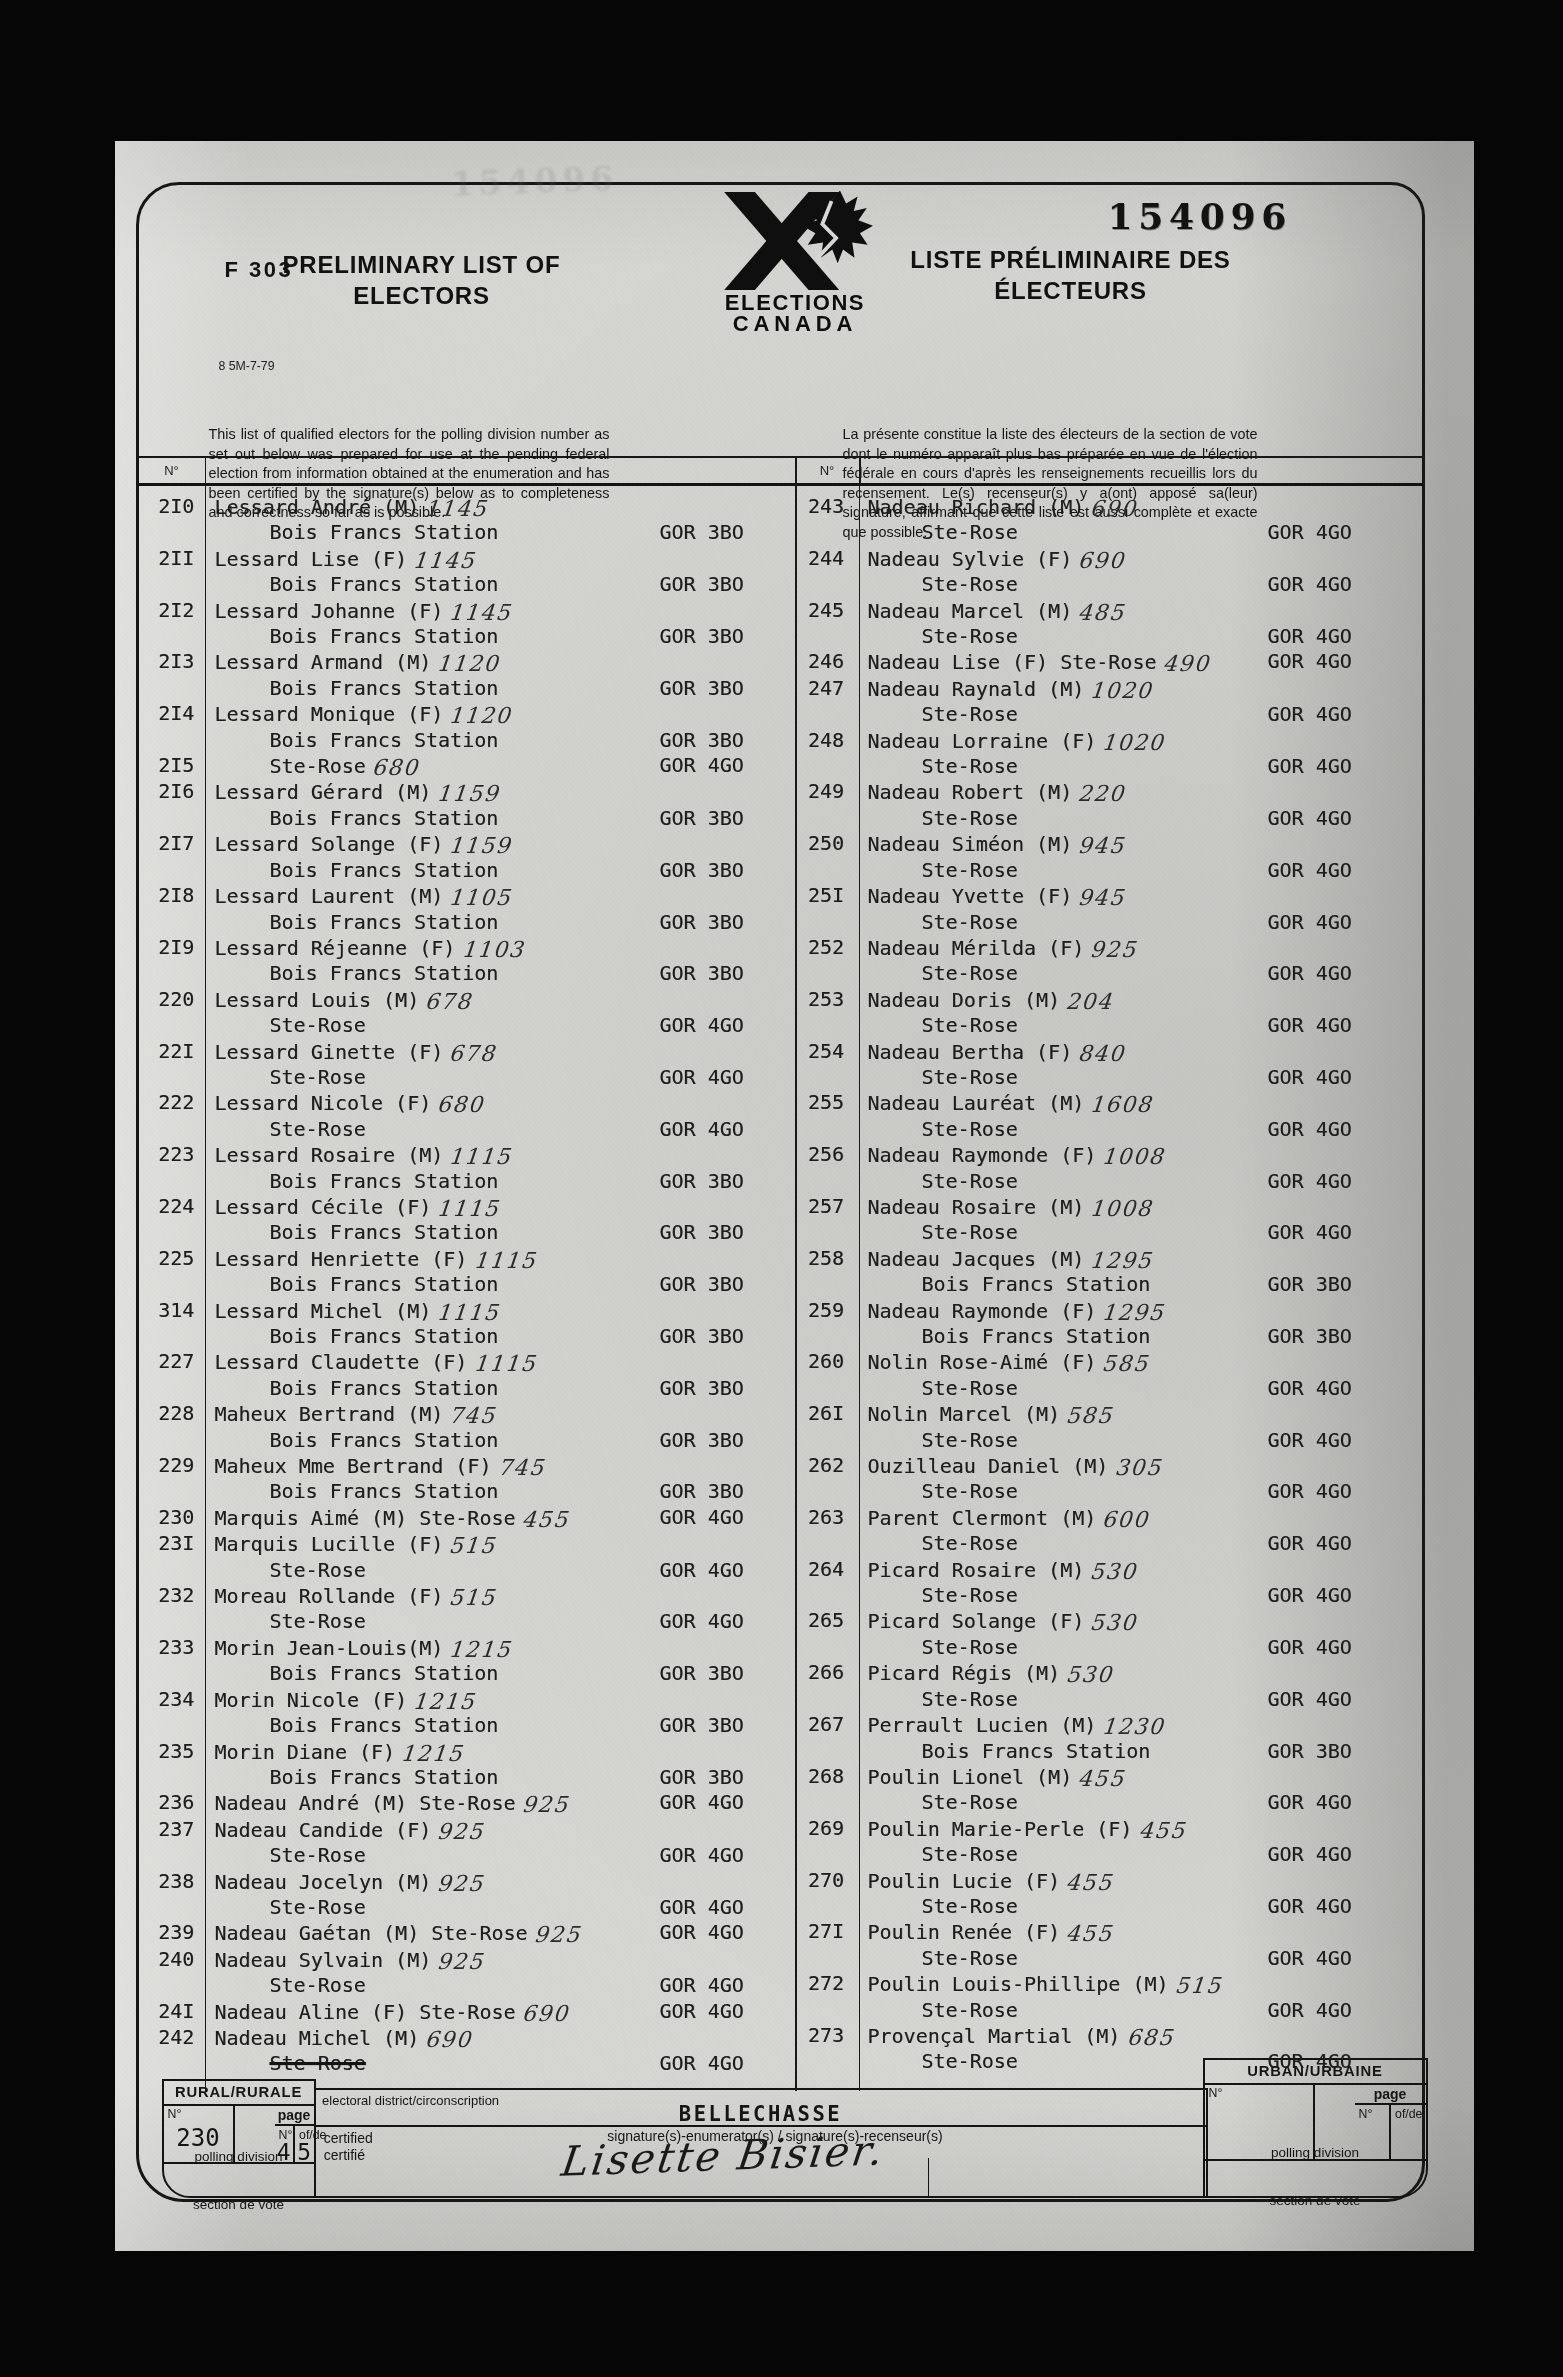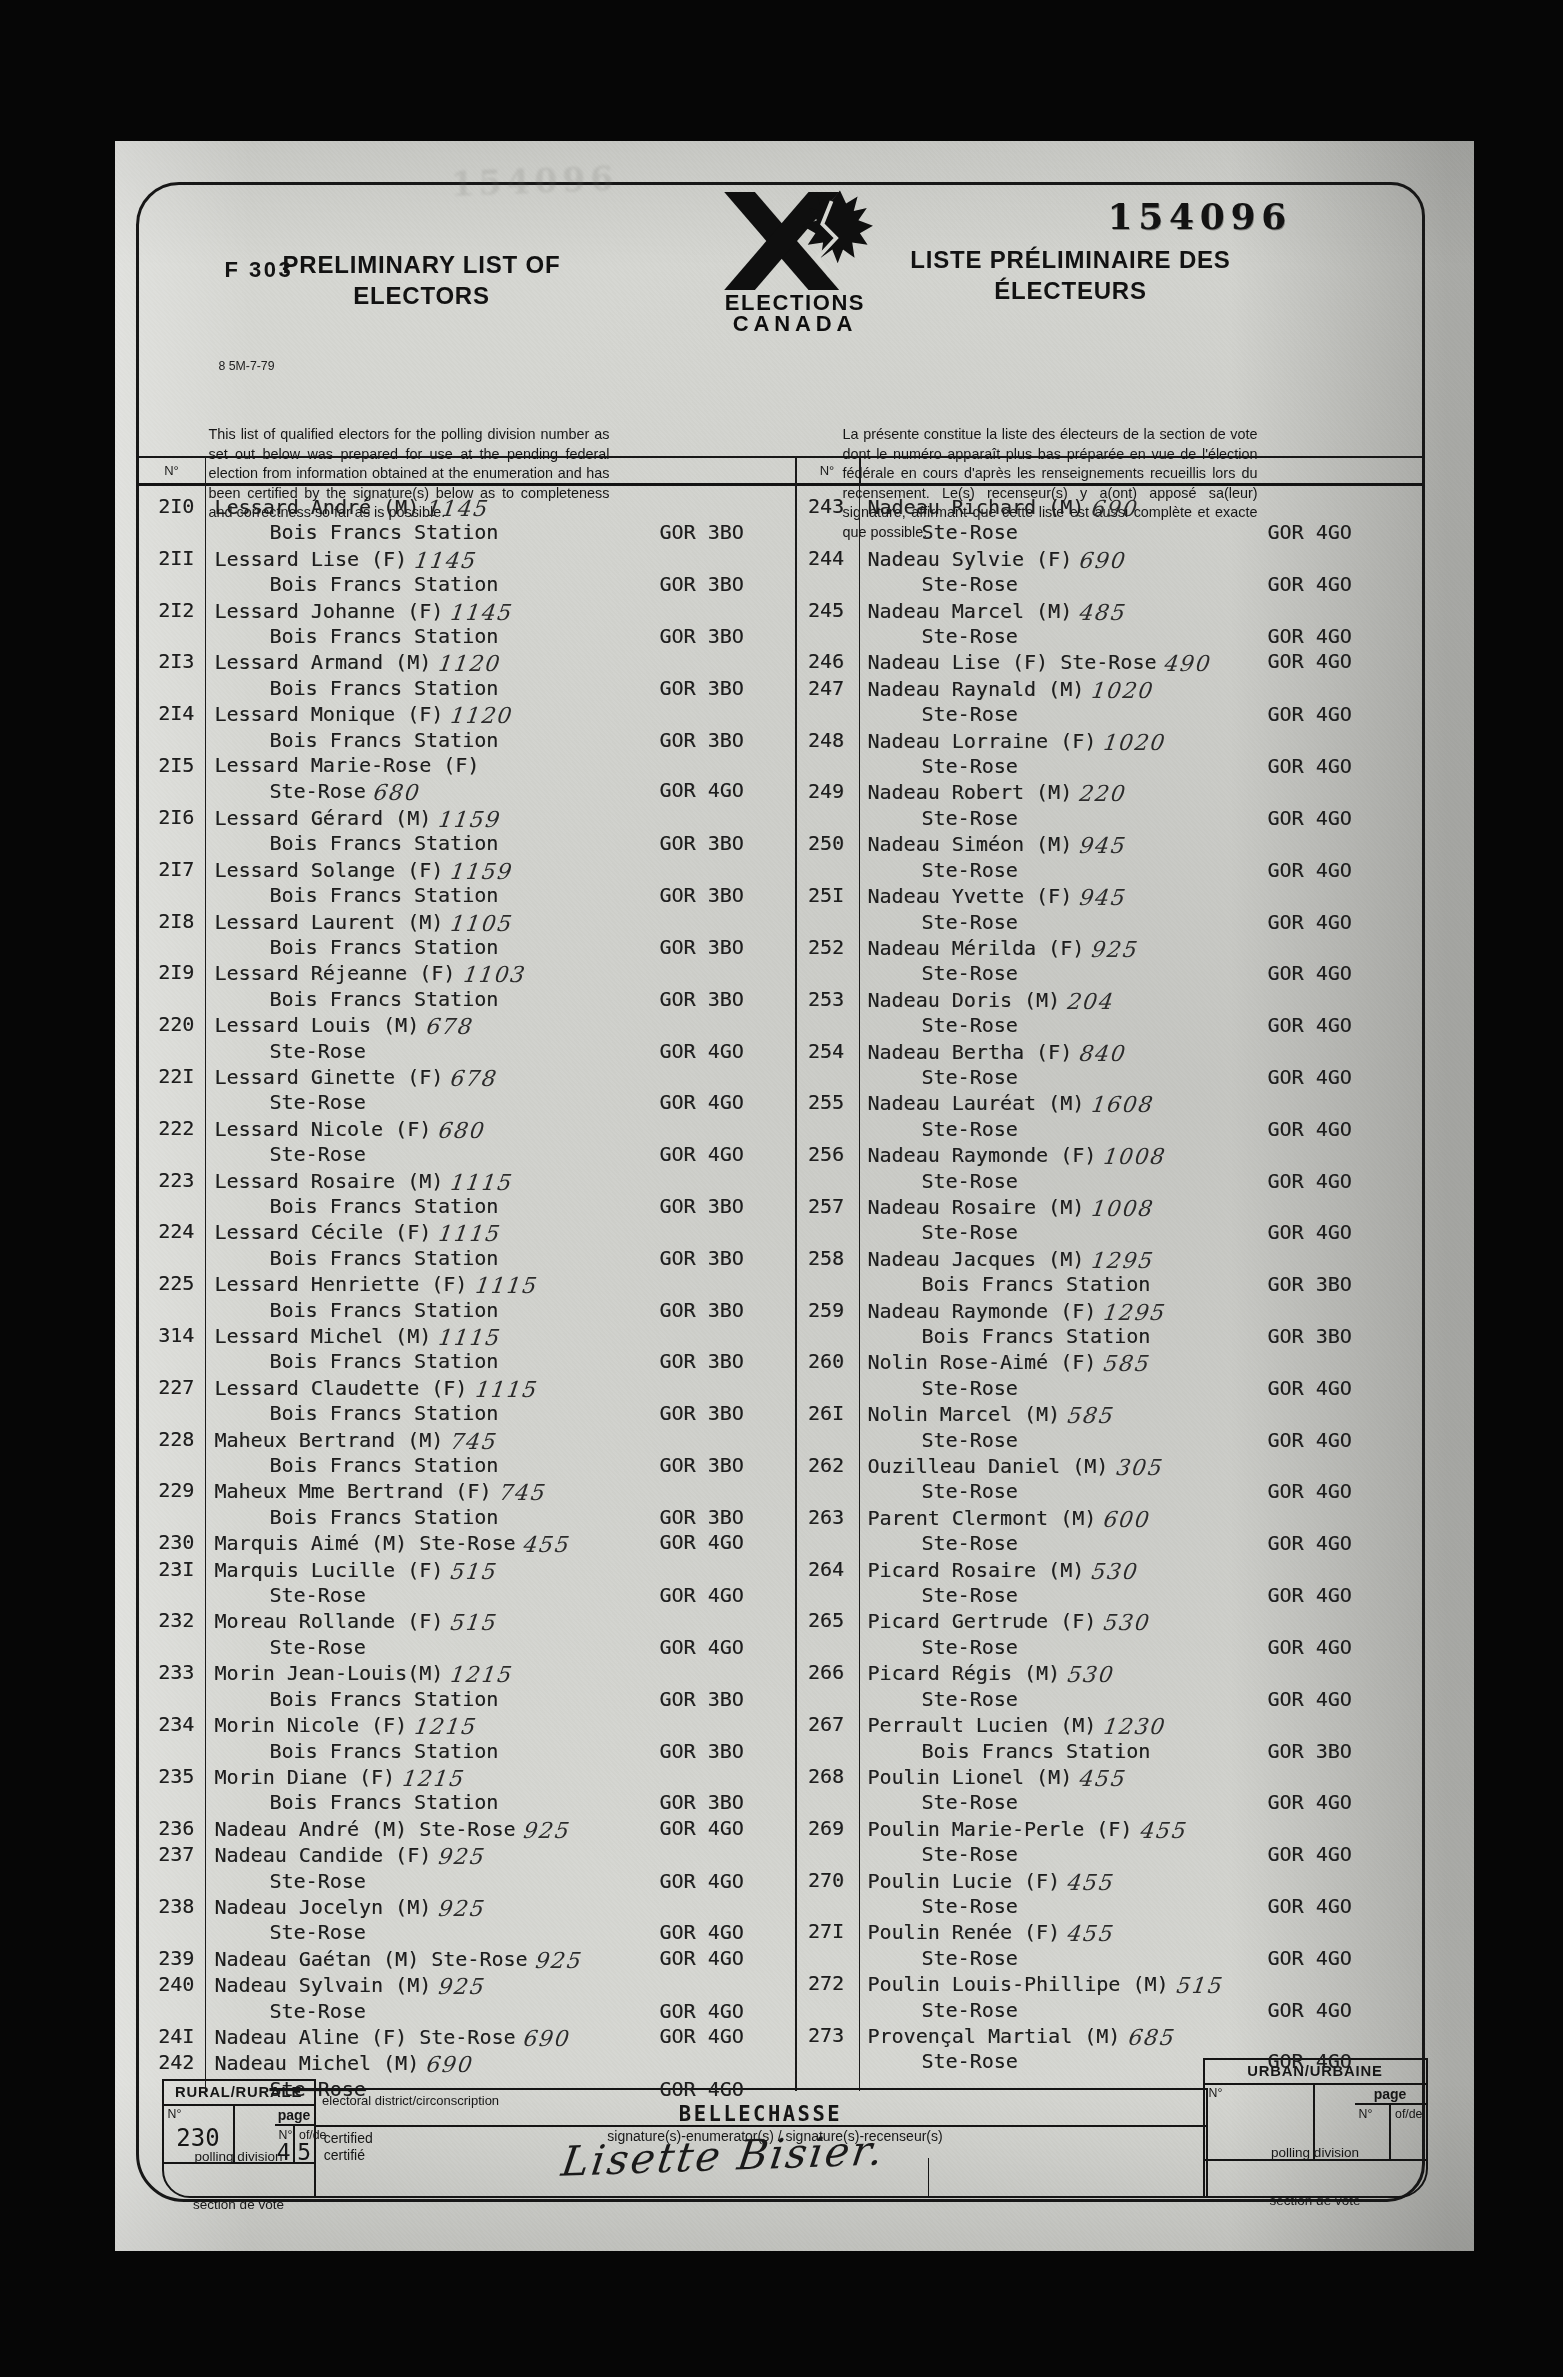--- a/index.html
+++ b/index.html
@@ -153,21 +153,20 @@
           <div class="l1"><span>Lessard Armand (M)</span><span class="hw">1120</span></div>
           <div class="l2"><span>Bois Francs Station</span><span class="postal">GOR 3BO</span></div>
         </div>
         <div class="entry">
           <div class="no">2I4</div>
           <div class="l1"><span>Lessard Monique (F)</span><span class="hw">1120</span></div>
           <div class="l2"><span>Bois Francs Station</span><span class="postal">GOR 3BO</span></div>
         </div>
         <div class="entry">
           <div class="no">2I5</div>
-          <div class="l1"><span>Lessard Marie-Rose (F)</span></div>
           <div class="l2"><span>Ste-Rose</span><span class="hw">680</span><span class="postal">GOR 4GO</span></div>
         </div>
         <div class="entry">
           <div class="no">2I6</div>
           <div class="l1"><span>Lessard Gérard (M)</span><span class="hw">1159</span></div>
           <div class="l2"><span>Bois Francs Station</span><span class="postal">GOR 3BO</span></div>
         </div>
         <div class="entry">
           <div class="no">2I7</div>
           <div class="l1"><span>Lessard Solange (F)</span><span class="hw">1159</span></div>
@@ -400,21 +399,21 @@
           <div class="l1"><span>Parent Clermont (M)</span><span class="hw">600</span></div>
           <div class="l2"><span>Ste-Rose</span><span class="postal">GOR 4GO</span></div>
         </div>
         <div class="entry">
           <div class="no">264</div>
           <div class="l1"><span>Picard Rosaire (M)</span><span class="hw">530</span></div>
           <div class="l2"><span>Ste-Rose</span><span class="postal">GOR 4GO</span></div>
         </div>
         <div class="entry">
           <div class="no">265</div>
-          <div class="l1"><span>Picard Gertrude (F)</span><span class="hw">530</span></div>
+          <div class="l1"><span>Picard Solange (F)</span><span class="hw">530</span></div>
           <div class="l2"><span>Ste-Rose</span><span class="postal">GOR 4GO</span></div>
         </div>
         <div class="entry">
           <div class="no">266</div>
           <div class="l1"><span>Picard Régis (M)</span><span class="hw">530</span></div>
           <div class="l2"><span>Ste-Rose</span><span class="postal">GOR 4GO</span></div>
         </div>
         <div class="entry">
           <div class="no">267</div>
           <div class="l1"><span>Perrault Lucien (M)</span><span class="hw">1230</span></div>

